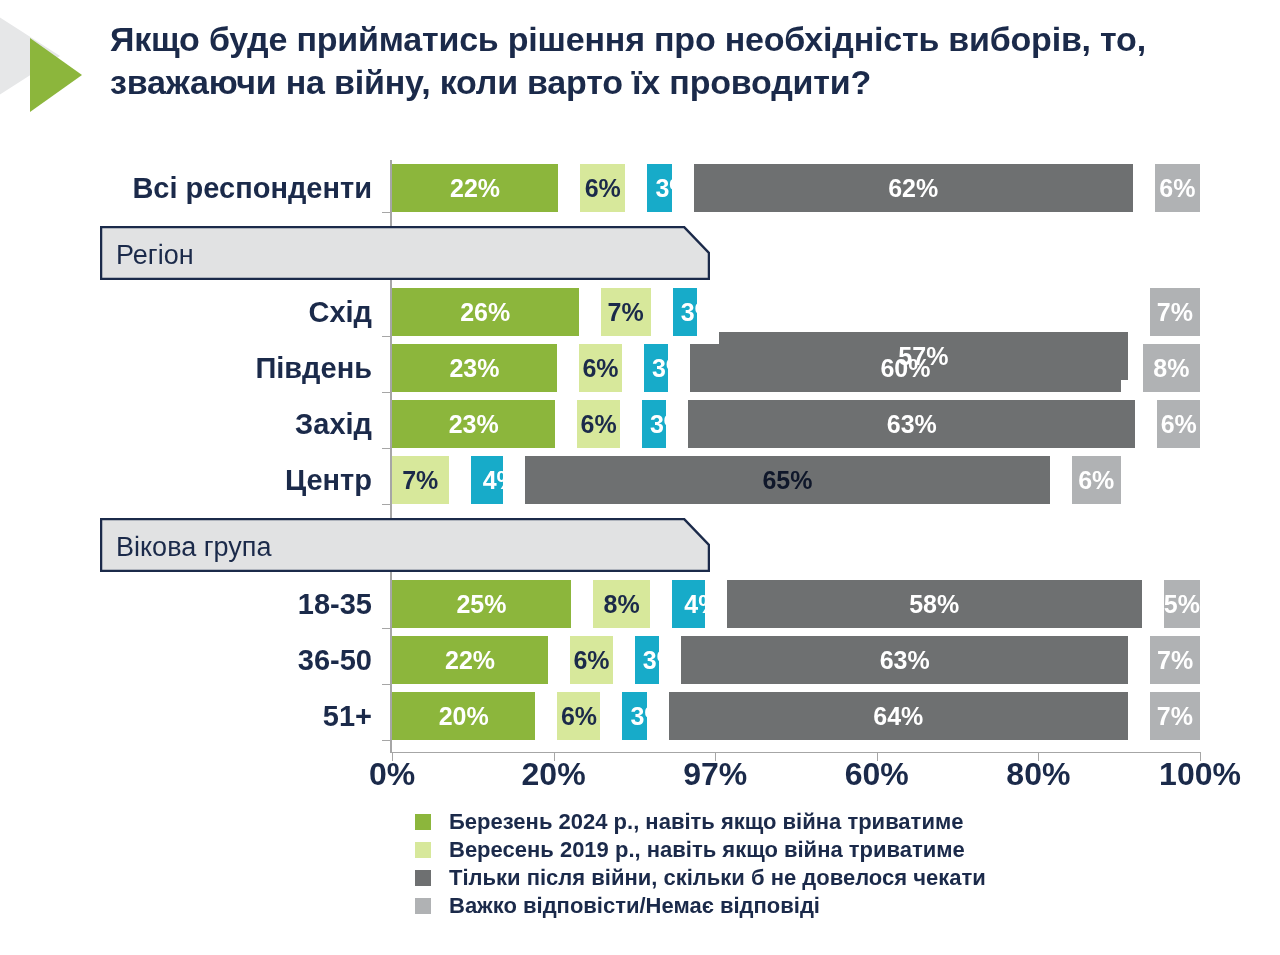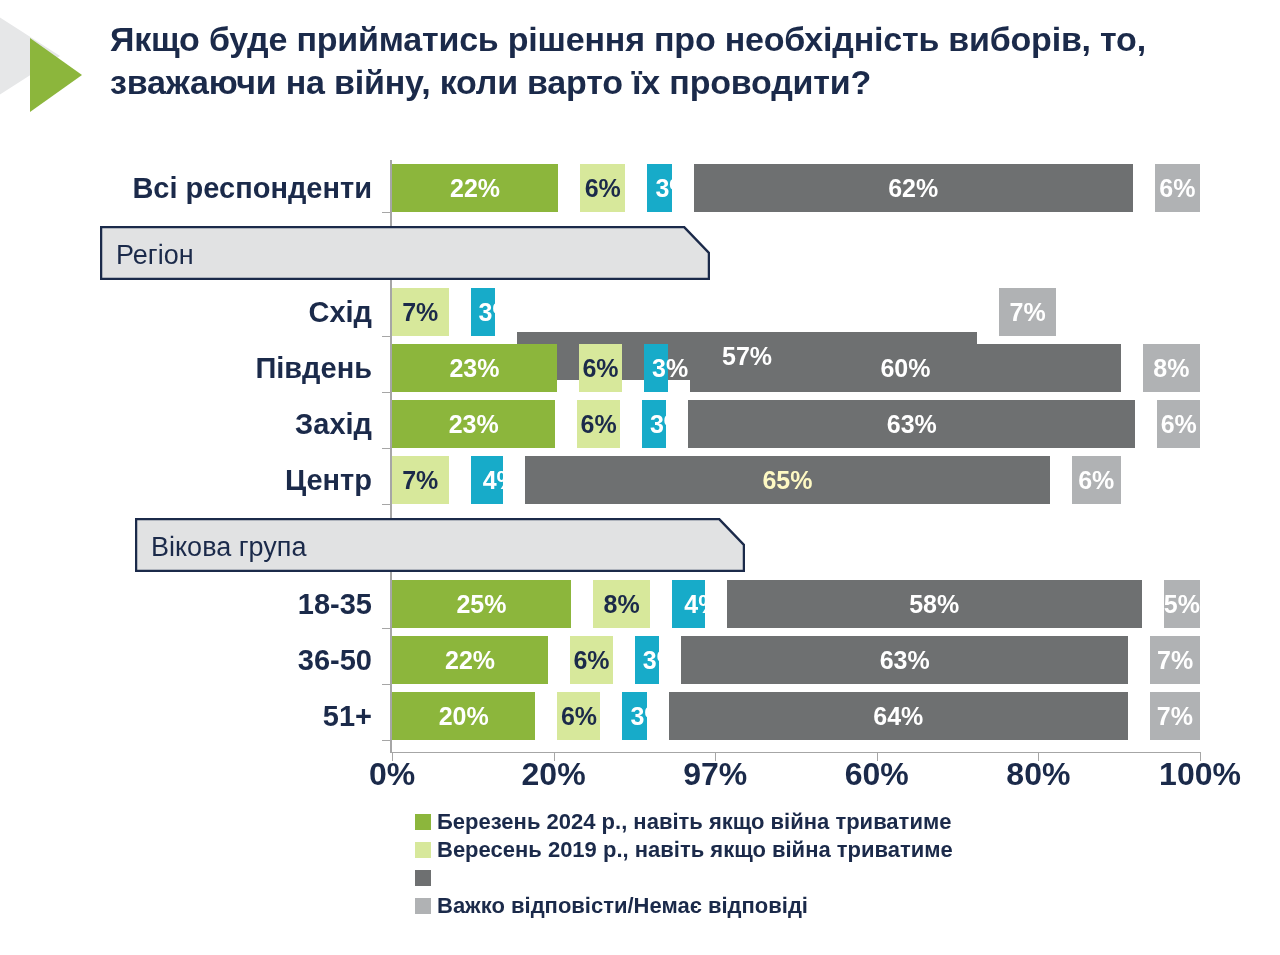--- a/index.html
+++ b/index.html
@@ -180,20 +180,21 @@
   
   #legend {
     position: absolute;
     left: 415px;
     top: 808px;
   }
   .leg-item {
     display: flex;
     align-items: center;
     height: 28px;
+    gap: 12px;
   }
   .leg-swatch {
     width: 16px;
     height: 16px;
     margin-right: 6px;
     flex: none;
   }
   .leg-text {
     color: #1b2a4a;
     font-size: 22px;
@@ -240,20 +241,23 @@
         <svg width="610" height="54" viewBox="0 0 610 54">
           <polygon points="1,1 584,1 609,27 609,53 1,53" fill="#e1e2e3" stroke="#1b2a4a" stroke-width="2.5"></polygon>
         </svg>
       </div>
       <div class="gb-text">Регіон</div>
     </div>
     <div class="ytick" style="top: 336px;"></div>
     <div class="row" style="top: 288px;">
       <div class="row-label">Схід</div>
       <div class="bar">
+        <div class="seg s1" style="width: 210.08px; background: rgb(140, 182, 60); color: rgb(255, 255, 255);">
+          <span class="lbl">26%</span>
+        </div>
         <div class="seg s2" style="width: 56.56px; background: rgb(215, 232, 155); color: rgb(27, 42, 74);">
           <span class="lbl">7%</span>
         </div>
         <div class="seg s3" style="width: 24.24px; background: rgb(23, 171, 201); color: rgb(255, 255, 255); z-index: 2;">
           <span class="lbl">3%</span>
         </div>
         <div class="seg s4" style="width: 460.56px; background: rgb(110, 112, 113); color: rgb(255, 255, 255); margin-top: 44px;">
           <span class="lbl">57%</span>
         </div>
         <div class="seg s5" style="width: 56.56px; background: rgb(176, 178, 180); color: rgb(255, 255, 255);">
@@ -306,29 +310,29 @@
     <div class="ytick" style="top: 504px;"></div>
     <div class="row" style="top: 456px;">
       <div class="row-label">Центр</div>
       <div class="bar">
         <div class="seg s2" style="width: 56.56px; background: rgb(215, 232, 155); color: rgb(27, 42, 74);">
           <span class="lbl">7%</span>
         </div>
         <div class="seg s3" style="width: 32.32px; background: rgb(23, 171, 201); color: rgb(255, 255, 255); z-index: 2;">
           <span class="lbl">4%</span>
         </div>
-        <div class="seg s4" style="width: 525.2px; background: rgb(110, 112, 113); color: #fef9c3;">
+        <div class="seg s4" style="width: 525.2px; background: rgb(110, 112, 113); color: #0f172a;">
           <span class="lbl">65%</span>
         </div>
         <div class="seg s5" style="width: 48.48px; background: rgb(176, 178, 180); color: rgb(255, 255, 255);">
           <span class="lbl">6%</span>
         </div>
       </div>
     </div>
-    <div class="group-banner" style="top: 518px; margin-left: 35px;">
+    <div class="group-banner" style="top: 518px;">
       <div class="shape">
         <svg width="610" height="54" viewBox="0 0 610 54">
           <polygon points="1,1 584,1 609,27 609,53 1,53" fill="#e1e2e3" stroke="#1b2a4a" stroke-width="2.5"></polygon>
         </svg>
       </div>
       <div class="gb-text">Вікова група</div>
     </div>
     <div class="ytick" style="top: 628px;"></div>
     <div class="row" style="top: 580px;">
       <div class="row-label">18-35</div>
@@ -410,18 +414,19 @@
     <div class="leg-item">
       <span class="leg-swatch" style="background: rgb(140, 182, 60);"></span>
       <span class="leg-text">Березень 2024 р., навіть якщо війна триватиме</span>
     </div>
     <div class="leg-item">
       <span class="leg-swatch" style="background: rgb(215, 232, 155);"></span>
       <span class="leg-text">Вересень 2019 р., навіть якщо війна триватиме</span>
     </div>
     <div class="leg-item">
       <span class="leg-swatch" style="background: rgb(110, 112, 113);"></span>
+      <span class="leg-text">Тільки після війни, скільки б не довелося чекати</span>
     </div>
     <div class="leg-item">
       <span class="leg-swatch" style="background: rgb(176, 178, 180);"></span>
       <span class="leg-text">Важко відповісти/Немає відповіді</span>
     </div>
   </div>
 
 </body></html>

